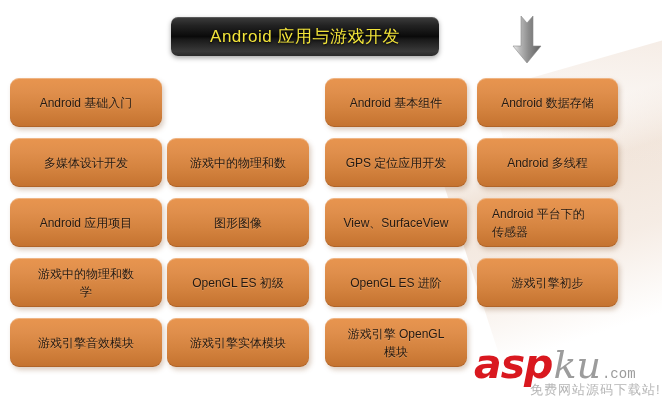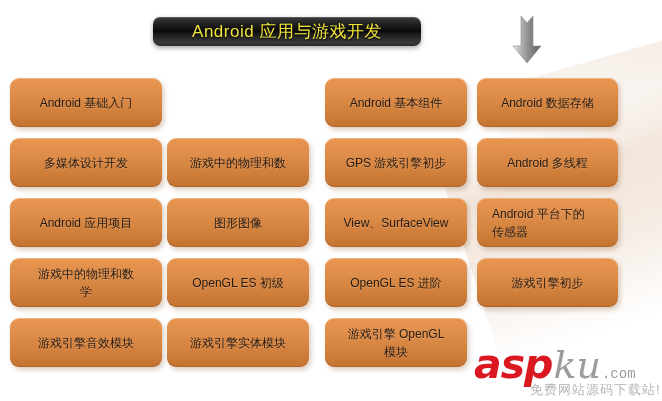--- a/index.html
+++ b/index.html
@@ -40,24 +40,24 @@
     width: 200px;
     height: 120px;
     background: linear-gradient(200deg, rgba(244,234,226,0.9) 0%, rgba(255,255,255,0) 75%);
     transform: rotate(-16deg);
     pointer-events: none;
   }
 
   
   .title-banner {
     position: absolute;
-    left: 153px;
+    left: 171px;
     top: 17px;
     width: 268px;
-    height: 29px;
+    height: 39px;
     border-radius: 7px;
     background: linear-gradient(180deg,
         #3d3d3d 0%,
         #222222 22%,
         #0a0a0a 50%,
         #1a1a1a 58%,
         #3a3a3a 88%,
         #2a2a2a 100%);
     box-shadow: 0 2px 5px rgba(0,0,0,0.35), inset 0 1px 0 rgba(255,255,255,0.16);
     display: flex;
@@ -216,21 +216,21 @@
     </div>
 
     <div class="row">
       <div class="box c1">
           <span class="label">多媒体设计开发</span>
         </div>
       <div class="box c2">
           <span class="label">游戏中的物理和数</span>
         </div>
       <div class="box c3">
-          <span class="label">GPS 游戏引擎初步</span>
+          <span class="label">GPS 定位应用开发</span>
         </div>
       <div class="box c4">
           <span class="label">Android  多线程</span>
         </div>
     </div>
 
     <div class="row">
       <div class="box c1">
           <span class="label">Android  应用项目</span>
         </div>

